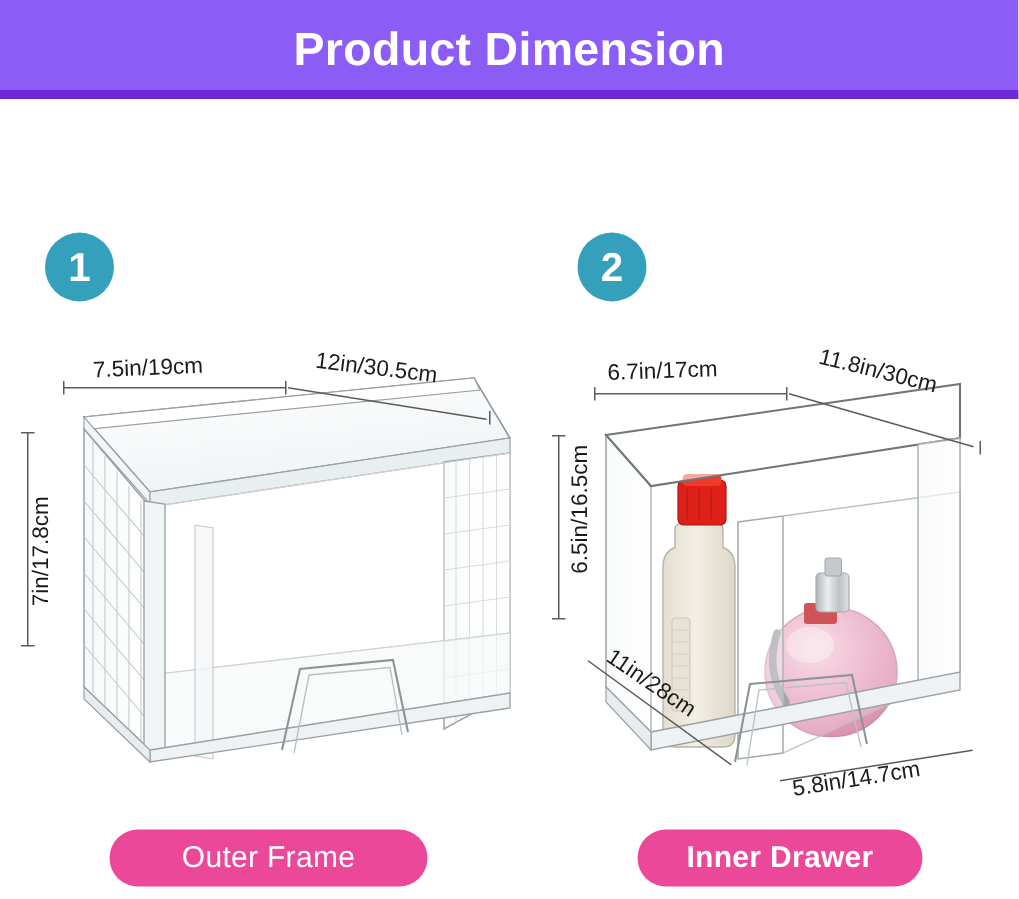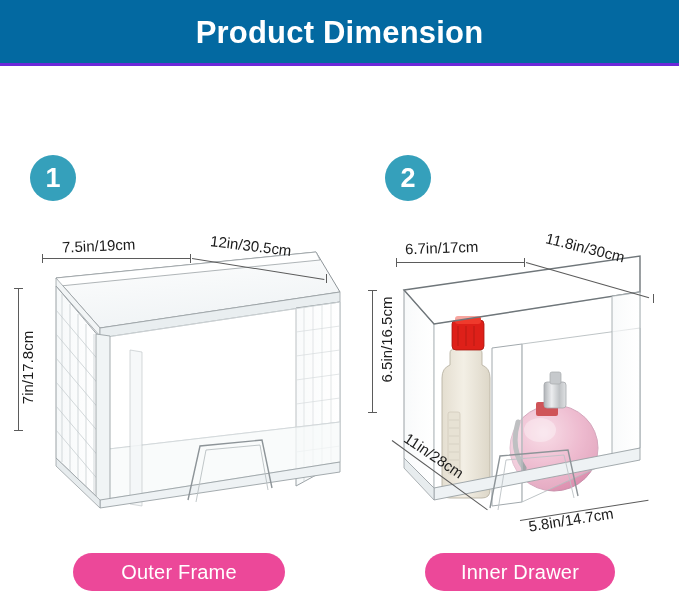--- a/index.html
+++ b/index.html
@@ -9,22 +9,22 @@
     background:#ffffff;
     font-family:"Liberation Sans", sans-serif;
     overflow:hidden;
     position:relative;
   }
   .page{position:relative;width:679px;height:599px;}
 
   
   .banner{
     position:absolute;left:0;top:0;width:679px;height:66px;
-    background:#0369a1;
-    border-bottom:3px solid #6d28d9;
+    background:#8b5cf6;
+    border-bottom:6px solid #6d28d9;
     box-sizing:border-box;
     text-decoration:underline;
   }
   .banner-title{
     position:absolute;left:0;right:0;top:14px;
     text-align:center;
     color:#ffffff;
     font-size:31px;
     font-weight:bold;
     letter-spacing:.2px;
@@ -48,21 +48,21 @@
   .pill{
     position:absolute;
     height:38px;border-radius:19px;
     background:#ec4899;
     color:#ffffff;
     font-size:20px;
     display:flex;align-items:center;justify-content:center;
     letter-spacing:.2px;
   }
   .pill-left{left:73px;top:553px;width:212px;}
-  .pill-right{left:425px;top:553px;width:190px;}
+  .pill-right{left:425px;top:553px;width:190px;font-weight:bold;}
 
   
   .dim{
     position:absolute;
     color:#1b1b1b;
     font-size:15px;
     white-space:nowrap;
     line-height:1;
   }
 

